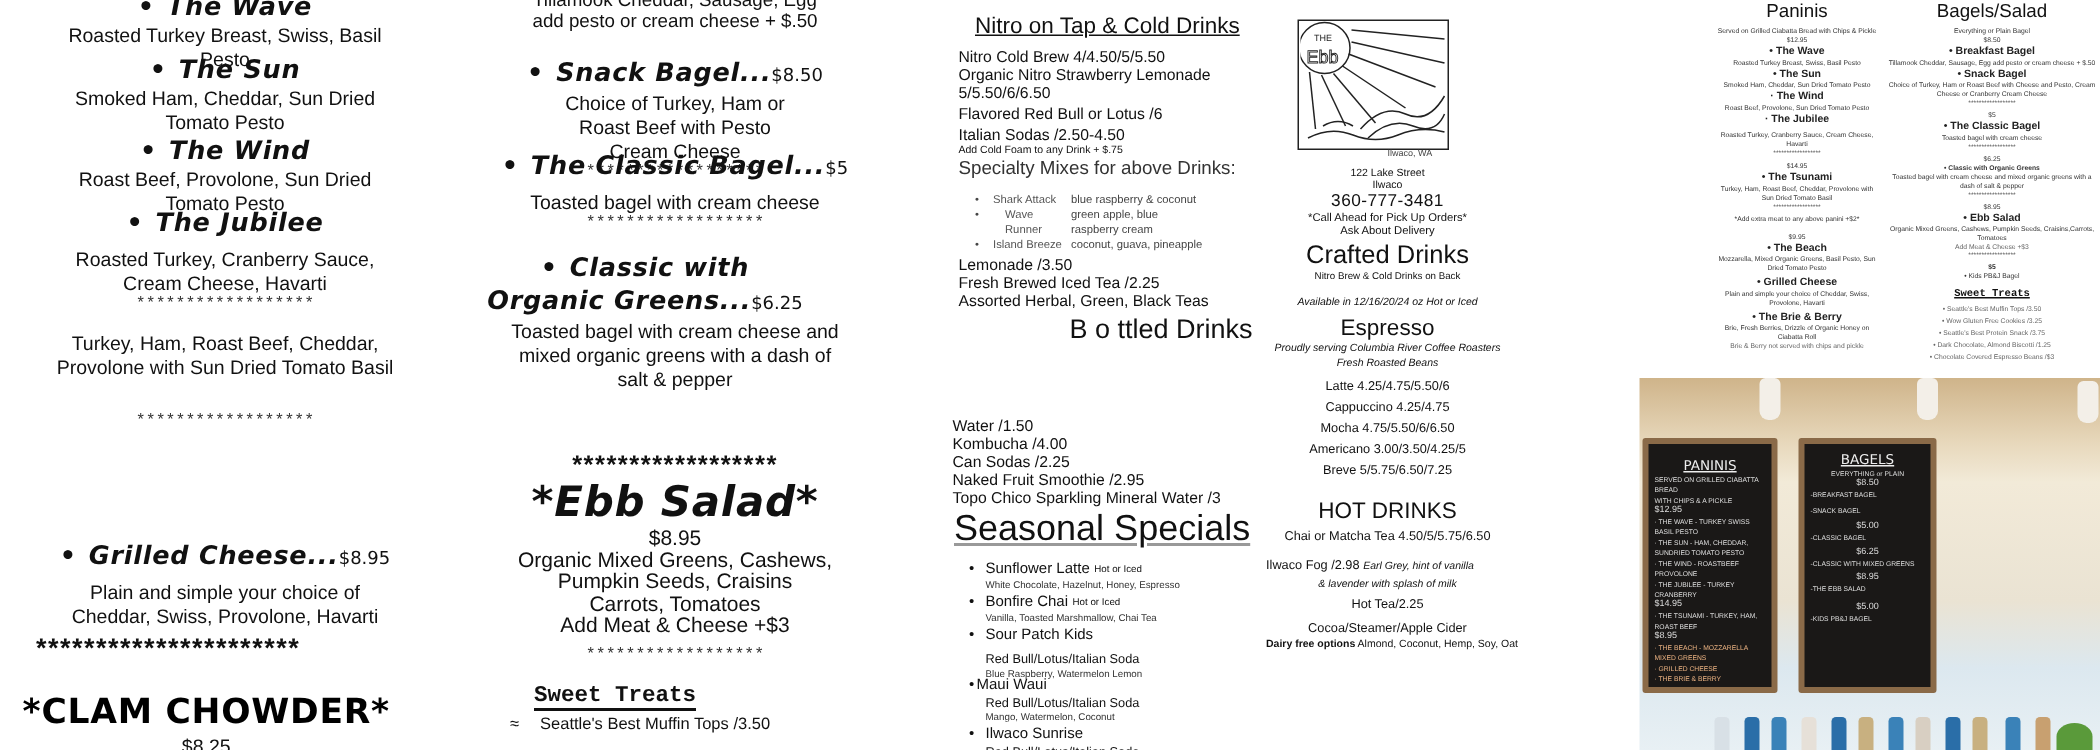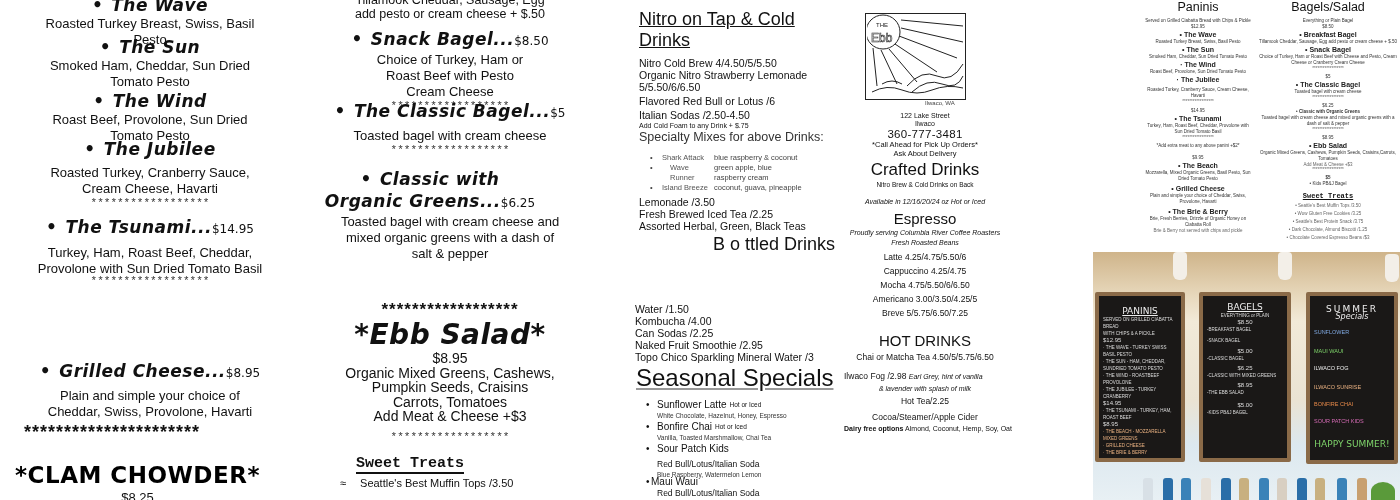--- a/index.html
+++ b/index.html
@@ -15,21 +15,21 @@
   .item-title { font-size: 17px; line-height: 22px; color: #111; }
   .item-title .bullet { font-style: normal; margin-right: 8px; }
   .item-title .price { font-size: 12px; font-weight: normal; font-style: normal; letter-spacing: 0; }
   .item-desc { font-family: "Liberation Sans", sans-serif; font-size: 13px; line-height: 16px; color: #111; padding: 0 36px; }
   .stars { font-family: "Liberation Mono", monospace; font-size: 11px; line-height: 12px; color: #333; letter-spacing: 0px; }
   .stars-big { font-family: "Liberation Sans", sans-serif; font-size: 18px; font-weight: bold; letter-spacing: 1px; color: #111; }
   .chowder { font-family: "DejaVu Sans", sans-serif; font-weight: 900; font-size: 23px; letter-spacing: 0.5px; color: #000; }
 
   
   #p3 { left: 630px; width: 205px; font-family: "Liberation Sans", sans-serif; }
-  #p3 .h-ul { font-size: 18px; text-decoration: underline; margin: 9px 0 6px 9px; }
+  #p3 .h-ul { font-size: 15px; text-decoration: underline; margin: 9px 0 6px 20px; }
   #p3 .line { font-size: 10.5px; line-height: 12px; margin-left: 9px; }
   #p3 .tiny { font-size: 7px; line-height: 9px; margin-left: 9px; }
   #p3 .spec-h { font-size: 12.5px; line-height: 15px; margin-left: 9px; color: #333; }
   #p3 .mix { font-size: 7.5px; line-height: 10px; color: #444; display: flex; margin-left: 20px; }
   #p3 .mix .b { width: 12px; }
   #p3 .mix .n { width: 52px; color: #555; }
   #p3 .bottled { font-size: 18px; text-align: right; margin-top: 2px; }
   #p3 .seasonal { font-size: 24px; text-decoration: underline; text-decoration-color: #999; margin-left: 6px; line-height: 30px; }
   #p3 .sp { display: flex; font-size: 10px; line-height: 12px; margin-left: 16px; }
   #p3 .sp .b { width: 11px; }
@@ -88,21 +88,20 @@
     <div class="item-title hand"><span class="bullet">•</span><span>The Sun</span></div>
     <div class="item-desc">Smoked Ham, Cheddar, Sun Dried Tomato Pesto</div>
   </div>
   <div style="position:absolute; top:138px; width:300px;">
     <div class="item-title hand"><span class="bullet">•</span><span>The Jubilee</span></div>
     <div class="item-desc" style="margin-top:5px;">Roasted Turkey, Cranberry Sauce, Cream Cheese, Havarti</div>
   </div>
   <div class="stars" style="position:absolute; top:197px; width:300px;">******************</div>
 
   <div style="position:absolute; top:216px; width:300px;">
-    <div class="item-title hand"><span class="bullet">•</span><span>The Tsunami...</span><span class="price">$14.95</span></div>
     <div class="item-desc" style="margin-top:5px;padding:0 30px;">Turkey, Ham, Roast Beef, Cheddar, Provolone with Sun Dried Tomato Basil</div>
   </div>
   <div class="stars" style="position:absolute; top:275px; width:300px;">******************</div>
 
 
   <div style="position:absolute; top:360px; width:300px;">
     <div class="item-title hand"><span class="bullet">•</span><span>Grilled Cheese...</span><span class="price">$8.95</span></div>
     <div class="item-desc" style="margin-top:4px;">Plain and simple your choice of Cheddar, Swiss, Provolone, Havarti</div>
   </div>
 
@@ -110,21 +109,21 @@
   <div class="chowder" style="position:absolute; top:462px; width:275px;">*CLAM CHOWDER*</div>
   <div style="position:absolute; top:490px; width:275px; font-family:'Liberation Sans',sans-serif; font-size:13px;">$8.25</div>
 </div>
 
 <div id="p2" class="panel">
   <div style="position:absolute; top:-7px; width:300px; font-family:'Liberation Sans',sans-serif; font-size:12.5px; line-height:14px;">
     <div>Tillamook Cheddar, Sausage, Egg</div>
     <div>add pesto or cream cheese + $.50</div>
   </div>
 
-  <div style="position:absolute; top:28px; width:300px;text-align:center;">
+  <div style="position:absolute; top:38px; width:300px;text-align:center;">
     <div class="item-title hand"><span class="bullet">•</span><span>Snack Bagel...</span><span class="price">$8.50</span></div>
     <div class="item-desc" style="padding:0 75px; font-size:13px;">Choice of Turkey, Ham or Roast Beef with Pesto Cream Cheese</div>
     <div class="stars">******************</div>
   </div>
 
   <div style="position:absolute; top:100px; width:300px;">
     <div class="item-title hand"><span class="bullet">•</span><span>The Classic Bagel...</span><span class="price">$5</span></div>
     <div class="item-desc" style="margin-top:4px;padding:0;">Toasted bagel with cream cheese</div>
     <div class="stars">******************</div>
   </div>
@@ -367,31 +366,20 @@
     <div class="chalk" style="text-align:center;font-size:6px;margin-top:4px;">$5.00</div>
     <div class="chalk">-CLASSIC BAGEL</div>
     <div class="chalk" style="text-align:center;font-size:6px;margin-top:3px;">$6.25</div>
     <div class="chalk">-CLASSIC WITH MIXED GREENS</div>
     <div class="chalk" style="text-align:center;font-size:6px;margin-top:3px;">$8.95</div>
     <div class="chalk">-THE EBB SALAD</div>
     <div class="chalk" style="text-align:center;font-size:6px;margin-top:6px;">$5.00</div>
     <div class="chalk">-KIDS PB&amp;J BAGEL</div>
   </div>
 
-  <div class="board" style="left:213px; width:92px; height:172px;">
-    <div class="bt" style="font-size:9px; letter-spacing:2px; margin-top:8px;">SUMMER</div>
-    <div class="bt" style="font-size:8px; font-style:italic; margin-top:-2px;">Specials</div>
-    <div class="chalk" style="color:#7fa8e0; font-size:5.5px; margin-top:8px;">SUNFLOWER</div>
-    <div class="chalk" style="color:#7ed36a; font-size:5.5px; margin-top:12px;">MAUI WAUI</div>
-    <div class="chalk" style="color:#eee; font-size:5.5px; margin-top:10px;">ILWACO FOG</div>
-    <div class="chalk" style="color:#e8b080; font-size:5.5px; margin-top:12px;">ILWACO SUNRISE</div>
-    <div class="chalk" style="color:#e88a4a; font-size:5.5px; margin-top:10px;">BONFIRE CHAI</div>
-    <div class="chalk" style="color:#d46ab4; font-size:5.5px; margin-top:10px;">SOUR PATCH KIDS</div>
-    <div class="bt" style="color:#7ed36a; font-size:9px; margin-top:14px;">HAPPY SUMMER!</div>
-  </div>
 
   <div class="bottle" style="left:50px; background:#d8e0e6;"></div>
   <div class="bottle" style="left:70px; background:#2a6ea8;"></div>
   <div class="bottle" style="left:88px; background:#3a82b8;"></div>
   <div class="bottle" style="left:108px; background:#e6e0d8;"></div>
   <div class="bottle" style="left:128px; background:#2a6ea8;"></div>
   <div class="bottle" style="left:146px; background:#c8b080;"></div>
   <div class="bottle" style="left:166px; background:#3a82b8;"></div>
   <div class="bottle" style="left:184px; background:#d8cfc2;"></div>
   <div class="bottle" style="left:204px; background:#2a6ea8;"></div>

